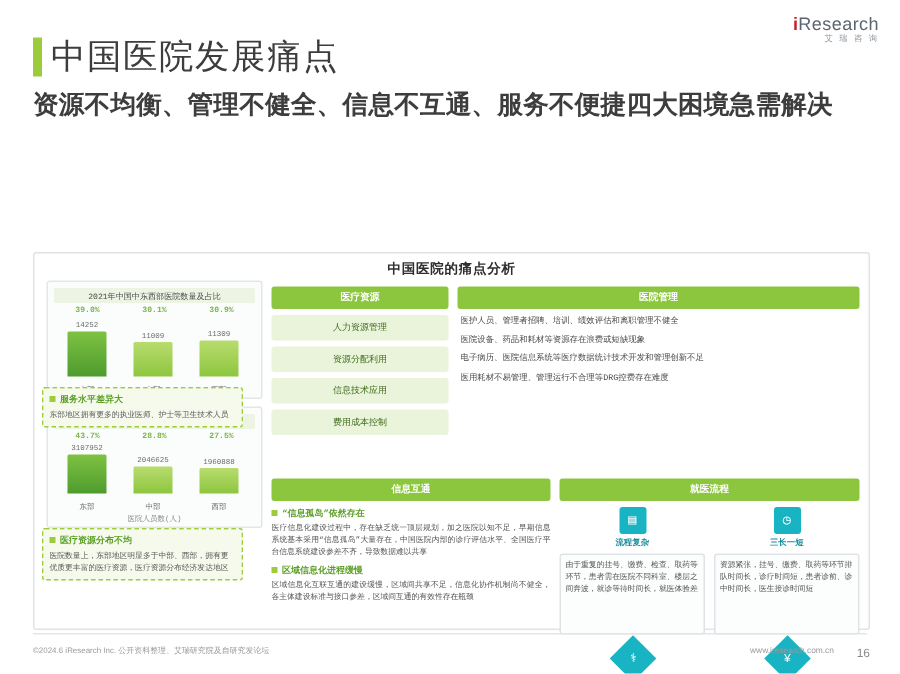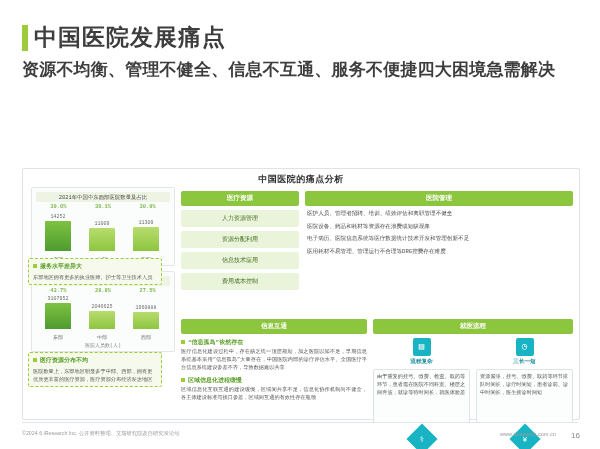--- a/index.html
+++ b/index.html
@@ -14,21 +14,21 @@
   .page{position:relative;width:600px;height:449px;box-sizing:border-box;}
 
   
   .logo{position:absolute;right:14px;top:10px;text-align:right;line-height:1;}
   .logo-main{font-size:12px;color:#5b6670;letter-spacing:.3px;}
   .logo-main .i{color:#c8202d;font-weight:bold;}
   .logo-sub{font-size:5.5px;color:#8a949c;letter-spacing:1.4px;margin-top:2px;}
 
   .title{
     position:absolute;left:34px;top:22px;
-    font-size:23px;font-weight:bold;color:#3d3d3d;letter-spacing:1px;
+    font-size:23px;font-weight:normal;color:#3d3d3d;letter-spacing:1px;
   }
   .title-bar{
     position:absolute;left:22px;top:25px;width:6px;height:26px;background:#9ccb3b;
   }
   .subtitle{
     position:absolute;left:22px;top:58px;
     font-size:17px;font-weight:bold;color:#3d3d3d;letter-spacing:.2px;
   }
   .para{
     position:absolute;left:32px;top:88px;width:536px;
@@ -153,20 +153,24 @@
   .footer-line{position:absolute;left:22px;right:22px;bottom:26px;height:1px;background:#e3e6e8;}
   .foot-left{position:absolute;left:22px;bottom:12px;font-size:5.3px;color:#9a9a9a;}
   .foot-right{position:absolute;right:44px;bottom:12px;font-size:5.6px;color:#9a9a9a;}
   .page-num{position:absolute;right:20px;bottom:9px;font-size:8px;color:#8a8a8a;}
 </style>
 </head>
 <body>
 
 <div class="page">
 
+  <div class="logo">
+    <div class="logo-main"><span class="i">i</span><span>Research</span></div>
+    <div class="logo-sub">艾 瑞 咨 询</div>
+  </div>
 
   <div class="title-bar"></div>
   <div class="title">中国医院发展痛点</div>
   <div class="subtitle">资源不均衡、管理不健全、信息不互通、服务不便捷四大困境急需解决</div>
 
   <div class="panel">
     <div class="panel-title">中国医院的痛点分析</div>
 
     <div class="charts">
 

